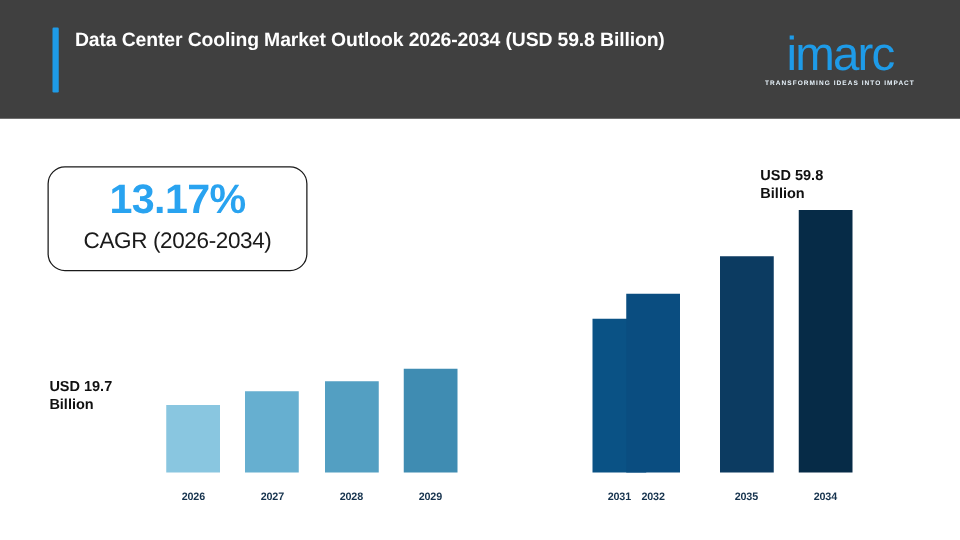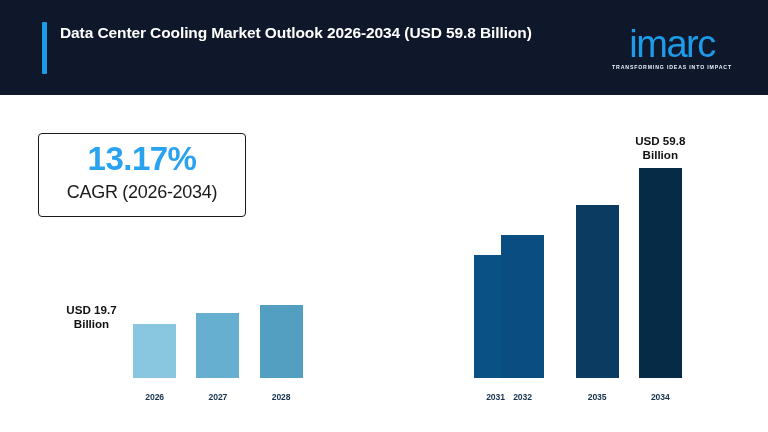--- a/index.html
+++ b/index.html
@@ -7,21 +7,21 @@
     width:768px;height:432px;overflow:hidden;
     background:#ffffff;
     font-family:"Liberation Sans",sans-serif;
     -webkit-font-smoothing:antialiased;
   }
   .page{position:relative;width:768px;height:432px;background:#fff;}
 
   
   .header{
     position:absolute;left:0;top:0;width:768px;height:95px;
-    background:#0f172a;
+    background:#404040;
   }
   .hdr-accent{
     position:absolute;left:42px;top:22px;width:5px;height:52px;
     background:#1e9be8;border-radius:1px;
   }
   .hdr-title{
     position:absolute;left:60px;top:20px;width:520px;
     color:#ffffff;font-size:15.5px;font-weight:bold;line-height:26px;
     letter-spacing:-0.1px;
   }
@@ -33,42 +33,42 @@
     font-size:38px;font-weight:normal;line-height:40px;letter-spacing:-1.5px;
   }
   .logo-tag{
     position:absolute;left:0;top:42px;width:140px;text-align:center;
     color:#e8f3fb;font-size:5.2px;font-weight:bold;letter-spacing:0.85px;
   }
 
   
   .cagr-box{
     position:absolute;left:38px;top:133px;width:208px;height:84px;
-    background:#ffffff;border:1.6px solid #1a1a1a;border-radius:4px;
+    background:#ffffff;border:1.6px solid #1a1a1a;border-radius:14px;
     box-sizing:border-box;
   }
   .cagr-value{
     position:absolute;left:0;top:6px;width:100%;text-align:center;
     color:#29a3f0;font-size:33px;font-weight:bold;letter-spacing:-0.5px;
   }
   .cagr-label{
     position:absolute;left:0;top:48px;width:100%;text-align:center;
     color:#1a1a1a;font-size:18px;letter-spacing:-0.3px;
   }
 
   
   .chart{position:absolute;left:0;top:95px;width:768px;height:337px;}
   .bar-wrap{position:absolute;bottom:0;}
   .bar{position:absolute;bottom:54px;width:100%;}
   .bar-year{
     position:absolute;bottom:30px;width:100%;text-align:center;
     color:#15324d;font-size:8.6px;font-weight:bold;letter-spacing:-0.1px;
   }
   .bar-callout{
-    position:absolute;width:104px;text-align:center;
+    position:absolute;width:104px;text-align:left;
     color:#111111;font-size:11.6px;font-weight:bold;line-height:14px;
   }
 </style>
 </head>
 <body>
 
 <div class="page">
 
   <div class="header">
     <div class="hdr-accent"></div>
@@ -91,20 +91,24 @@
         <div class="bar-year">2026</div>
       </div>
       <div class="bar-wrap" style="left: 196.4px; width: 43px; height: 337px;">
         <div class="bar" style="height: 65px; background: rgb(102, 175, 208);"></div>
         <div class="bar-year">2027</div>
       </div>
       <div class="bar-wrap" style="left: 259.6px; width: 43px; height: 337px;">
         <div class="bar" style="height: 73px; background: rgb(83, 159, 194);"></div>
         <div class="bar-year">2028</div>
       </div>
+      <div class="bar-wrap" style="left: 322.8px; width: 43px; height: 337px;">
+        <div class="bar" style="height: 83px; background: rgb(63, 140, 178);"></div>
+        <div class="bar-year">2029</div>
+      </div>
       <div class="bar-wrap" style="left: 474px; width: 43px; height: 337px;">
         <div class="bar" style="height: 123px; background: rgb(10, 82, 133);"></div>
         <div class="bar-year">2031</div>
       </div>
       <div class="bar-wrap" style="left: 501px; width: 43px; height: 337px;">
         <div class="bar" style="height: 143px; background: rgb(10, 77, 128);"></div>
         <div class="bar-year">2032</div>
       </div>
       <div class="bar-wrap" style="left: 575.6px; width: 43px; height: 337px;">
         <div class="bar" style="height: 173px; background: rgb(12, 59, 97);"></div>

